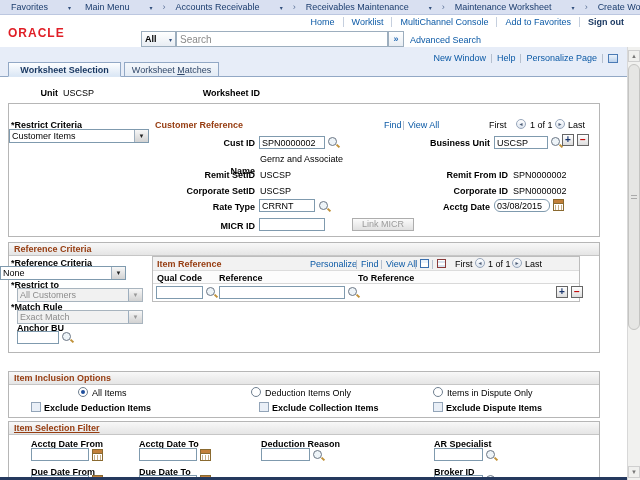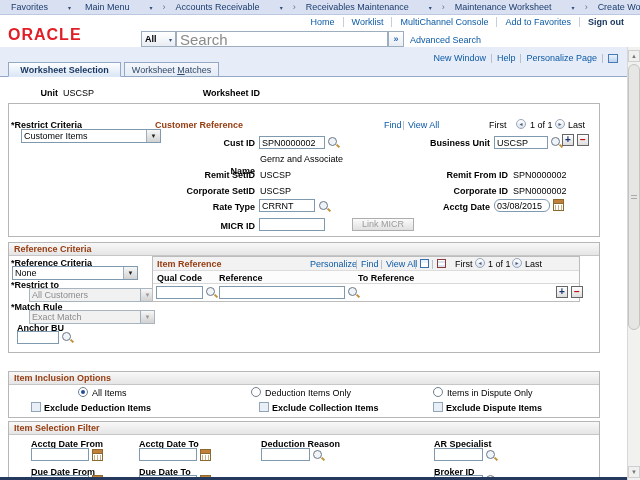--- a/index.html
+++ b/index.html
@@ -14,26 +14,26 @@
   .crumb { display:flex; align-items:center; gap:20px; padding:0 7px; cursor:pointer; white-space:nowrap; }
   .caret { font-size:6px; color:#33507e; }
   .crumbsep { width:1px; height:10px; background:#aab8d6; }
   .crumbchev { color:#5a6f96; padding:0 3px; }
 
   
   .toplinks { position:absolute; top:17px; right:8px; display:flex; align-items:center; color:#0c5aa6; }
   .toplink { padding:0 8px; cursor:pointer; white-space:nowrap; }
   .tlsep { width:1px; height:10px; background:#c5cfde; }
   .signout { font-weight:bold; color:#16355f; }
-  .logo { position:absolute; left:8px; top:26px; font-size:16px; font-weight:bold; color:#e01e26; letter-spacing:1px; }
+  .logo { position:absolute; left:8px; top:26px; font-size:12px; font-weight:bold; color:#e01e26; letter-spacing:1px; }
   .allbox { position:absolute; left:141px; top:31px; width:35px; height:16px; border:1px solid #9daebe;
             background:linear-gradient(#fff,#e8edf3); display:flex; align-items:center; justify-content:space-between;
             padding:0 3px; font-weight:bold; cursor:pointer; }
   .searchinput { position:absolute; left:176px; top:31px; width:212px; height:16px; border:1px solid #9daebe;
-                 font-size:15px; padding:0 3px; font-family:inherit; }
+                 font-size:10px; padding:0 3px; font-family:inherit; }
   .searchinput::placeholder { color:#8a8a8a; }
   .gobtn { position:absolute; left:388px; top:31px; width:16px; height:16px; border:1px solid #9daebe;
            background:linear-gradient(#fff,#e8edf3); color:#2a6db5; font-weight:bold; text-align:center;
            line-height:14px; cursor:pointer; }
   .advlink { position:absolute; left:410px; top:35px; color:#0c5aa6; cursor:pointer; }
 
   
   .band { position:absolute; left:0; top:47px; width:640px; height:29px; background:#e7edf8; }
   .pagebarlinks { position:absolute; top:53px; right:22px; display:flex; align-items:center; color:#0c5aa6; }
   .pblink { padding:0 5px; cursor:pointer; white-space:nowrap; }
@@ -46,21 +46,21 @@
   .tabline { position:absolute; left:0; top:76px; width:627px; height:1px; background:#92a8c5; z-index:1; }
 
   
   .lbl { position:absolute; font-weight:bold; white-space:nowrap; }
   .rlbl { position:absolute; text-align:right; font-weight:bold; white-space:nowrap; }
   .val { position:absolute; white-space:nowrap; }
   .link { color:#0c5aa6; cursor:pointer; white-space:nowrap; }
   .lsep { display:inline-block; width:1px; height:9px; background:#b5bfce; vertical-align:-1px; }
   .txt { position:absolute; border:1px solid #7f9aae; background:#fff; height:13px; font-size:9px;
          padding:0 2px; font-family:inherit; }
-  .sel { position:absolute; height:14px; border:1px solid #7f9aae; background:#fff; display:flex; cursor:pointer;margin-left:12px; }
+  .sel { position:absolute; height:14px; border:1px solid #7f9aae; background:#fff; display:flex; cursor:pointer; }
   .selval { flex:1; padding:1px 2px; white-space:nowrap; overflow:hidden; }
   .selarw { width:14px; border-left:1px solid #9daebe; background:linear-gradient(#f7f7f7,#d2d2d2);
             text-align:center; font-size:6px; line-height:12px; color:#222; }
   .seldis { border-color:#a8b4be; }
   .seldis .selval { color:#8c8c8c; background:#f1f1f1; }
   .seldis .selarw { color:#999; }
   .mag { position:absolute; width:12px; height:12px; cursor:pointer; }
   .mag::before { content:""; position:absolute; left:0; top:0; width:7px; height:7px;
                  border:1.5px solid #6b7684; border-radius:50%; background:#eef4f8; }
   .mag::after { content:""; position:absolute; left:7.5px; top:7.5px; width:4px; height:2px;
@@ -307,21 +307,21 @@
   <span class="val" style="left:447px;top:388px;">Items in Dispute Only</span>
 
   <span class="chk" style="left:31px;top:402px;"></span>
   <span class="val lbl" style="left:44px;top:403px;">Exclude Deduction Items</span>
   <span class="chk" style="left:259px;top:402px;"></span>
   <span class="val lbl" style="left:272px;top:403px;">Exclude Collection Items</span>
   <span class="chk" style="left:433px;top:402px;"></span>
   <span class="val lbl" style="left:446px;top:403px;">Exclude Dispute Items</span>
 
   <div class="secbox" style="left:8px;top:421px;width:592px;height:59px;"></div>
-  <div class="sechdr" style="left:9px;top:422px;width:590px;height:13px;">
+  <div class="sechdr" style="left:9px;top:422px;width:590px;height:13px;text-decoration:underline;">
     <span>Item Selection Filter</span>
   </div>
   <div class="lbl" style="left:31px;top:439px;">Acctg Date From</div>
   <input class="txt" style="left: 31px; top: 448px; width: 58px;">
   <span class="cal" style="left:92px;top:449px;"></span>
   <div class="lbl" style="left:139px;top:439px;">Acctg Date To</div>
   <input class="txt" style="left: 139px; top: 448px; width: 58px;">
   <span class="cal" style="left:200px;top:449px;"></span>
   <div class="lbl" style="left:261px;top:439px;">Deduction Reason</div>
   <input class="txt" style="left: 261px; top: 448px; width: 49px;">

